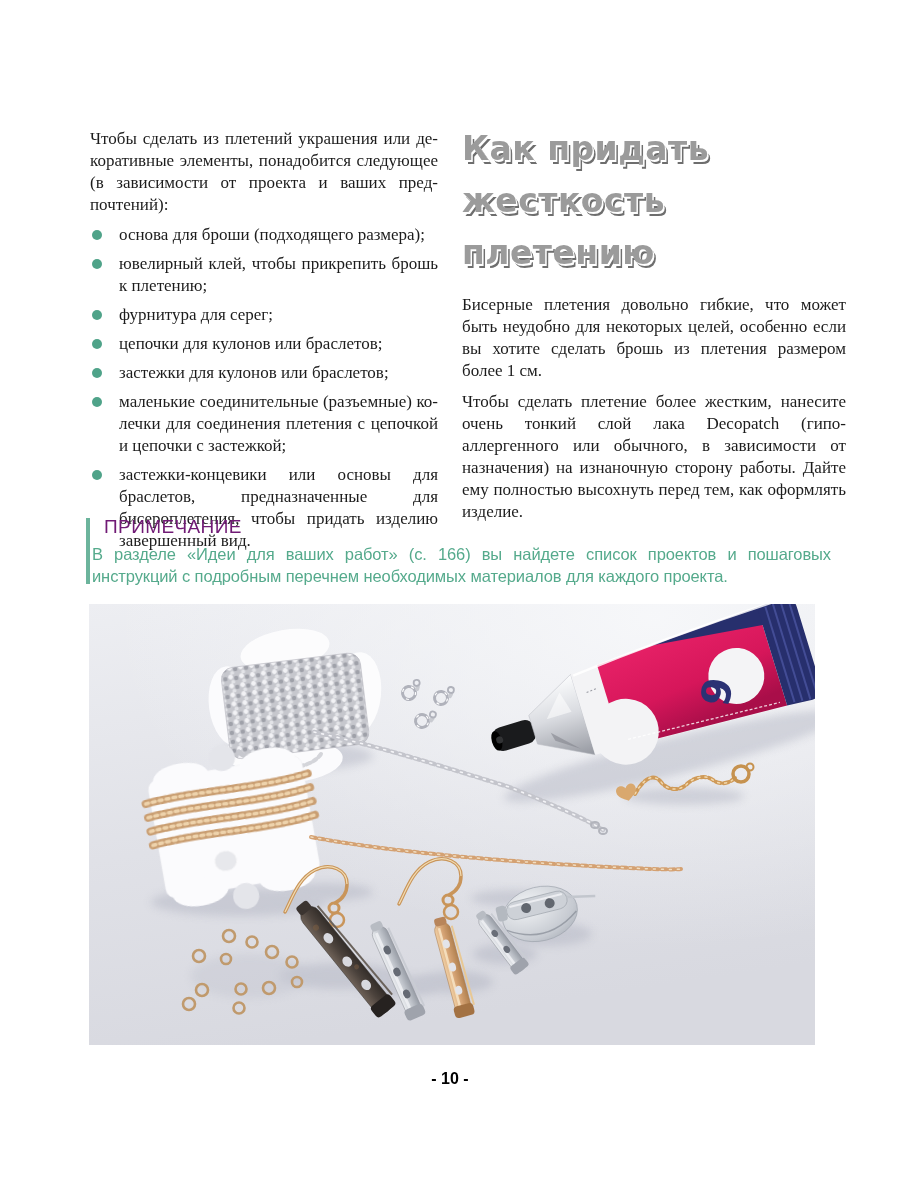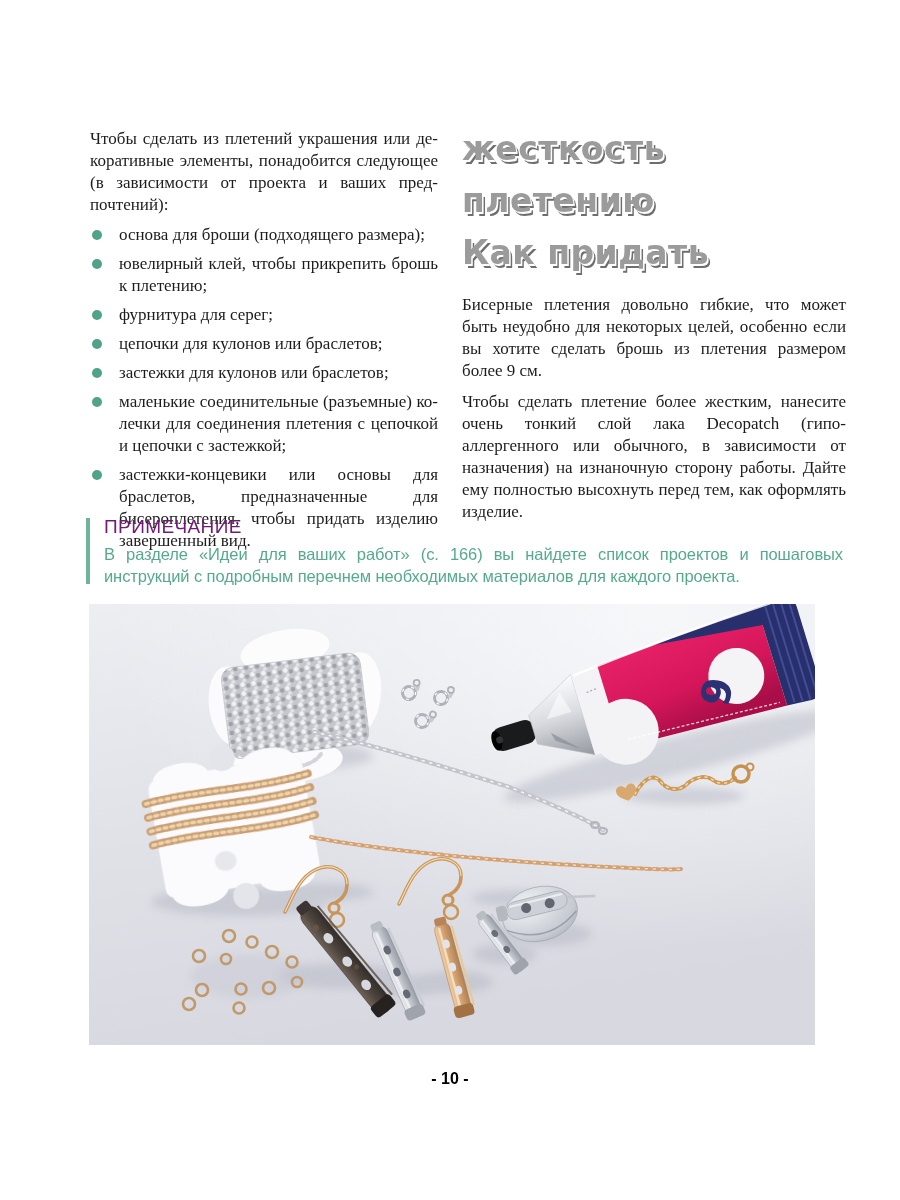--- a/index.html
+++ b/index.html
@@ -28,21 +28,21 @@
            color:var(--heading-gray);letter-spacing:.5px;
            text-shadow:1.5px 1.5px 0 #ffffff, 3px 3.5px 0 #6e6e6e;}
   .col-right .body{margin-top:15px;font-size:17px;line-height:22px;text-align:justify;}
   .col-right .body p + p{margin-top:9px;}
 
   
   .note{position:absolute;left:86px;top:516px;width:757px;}
   .note-bar{position:absolute;left:0;top:2px;width:4px;height:66px;background:var(--accent);}
   .note-title{position:absolute;left:18px;top:0;font-family:"Liberation Sans", sans-serif;
               font-size:19px;color:#701a75;letter-spacing:.4px;}
-  .note-body{position:absolute;left:18px;top:27px;width:739px;font-family:"Liberation Sans", sans-serif;
+  .note-body{position:absolute;left:6px;top:27px;width:739px;font-family:"Liberation Sans", sans-serif;
              font-size:16.5px;line-height:22px;color:var(--note-green);text-align:justify;letter-spacing:-.1px;}
 
   
   .photo{position:absolute;left:89px;top:604px;width:726px;height:441px;display:block;}
 
   
   .page-number{position:absolute;left:0;top:1070px;width:900px;text-align:center;
                font-family:"Liberation Sans", sans-serif;font-weight:bold;font-size:16px;color:#000000;}
 </style>
 </head>
@@ -58,25 +58,25 @@
       <li><span class="dot"></span><span>фурнитура для серег;</span></li>
       <li><span class="dot"></span><span>цепочки для кулонов или браслетов;</span></li>
       <li><span class="dot"></span><span>застежки для кулонов или браслетов;</span></li>
       <li><span class="dot"></span><span>маленькие соединительные (разъемные) ко­лечки для соединения плетения с цепочкой и цепочки с застежкой;</span></li>
       <li><span class="dot"></span><span>застежки-концевики или основы для брасле­тов, предназначенные для бисероплетения, чтобы придать изделию завершенный вид.</span></li>
     </ul>
   </div>
 
   <div class="col-right">
     <div class="heading">
+      <div>Как придать</div>
       <div>жесткость плетению</div>
-      <div>Как придать</div>
     </div>
     <div class="body">
-      <p>Бисерные плетения довольно гибкие, что может быть неудобно для некоторых целей, особенно если вы хотите сделать брошь из плетения раз­мером более 9 см.</p>
+      <p>Бисерные плетения довольно гибкие, что может быть неудобно для некоторых целей, особенно если вы хотите сделать брошь из плетения раз­мером более 1 см.</p>
       <p>Чтобы сделать плетение более жестким, нане­сите очень тонкий слой лака Decopatch (гипо­аллергенного или обычного, в зависимости от назначения) на изнаночную сторону работы. Дайте ему полностью высохнуть перед тем, как оформлять изделие.</p>
     </div>
   </div>
 
   <div class="note">
     <div class="note-bar"></div>
     <div class="note-title">ПРИМЕЧАНИЕ</div>
     <div class="note-body">В разделе «Идеи для ваших работ» (с. 166) вы найдете список проектов и пошаговых инструкций с подробным перечнем необходимых материалов для каждого проекта.</div>
   </div>
 

